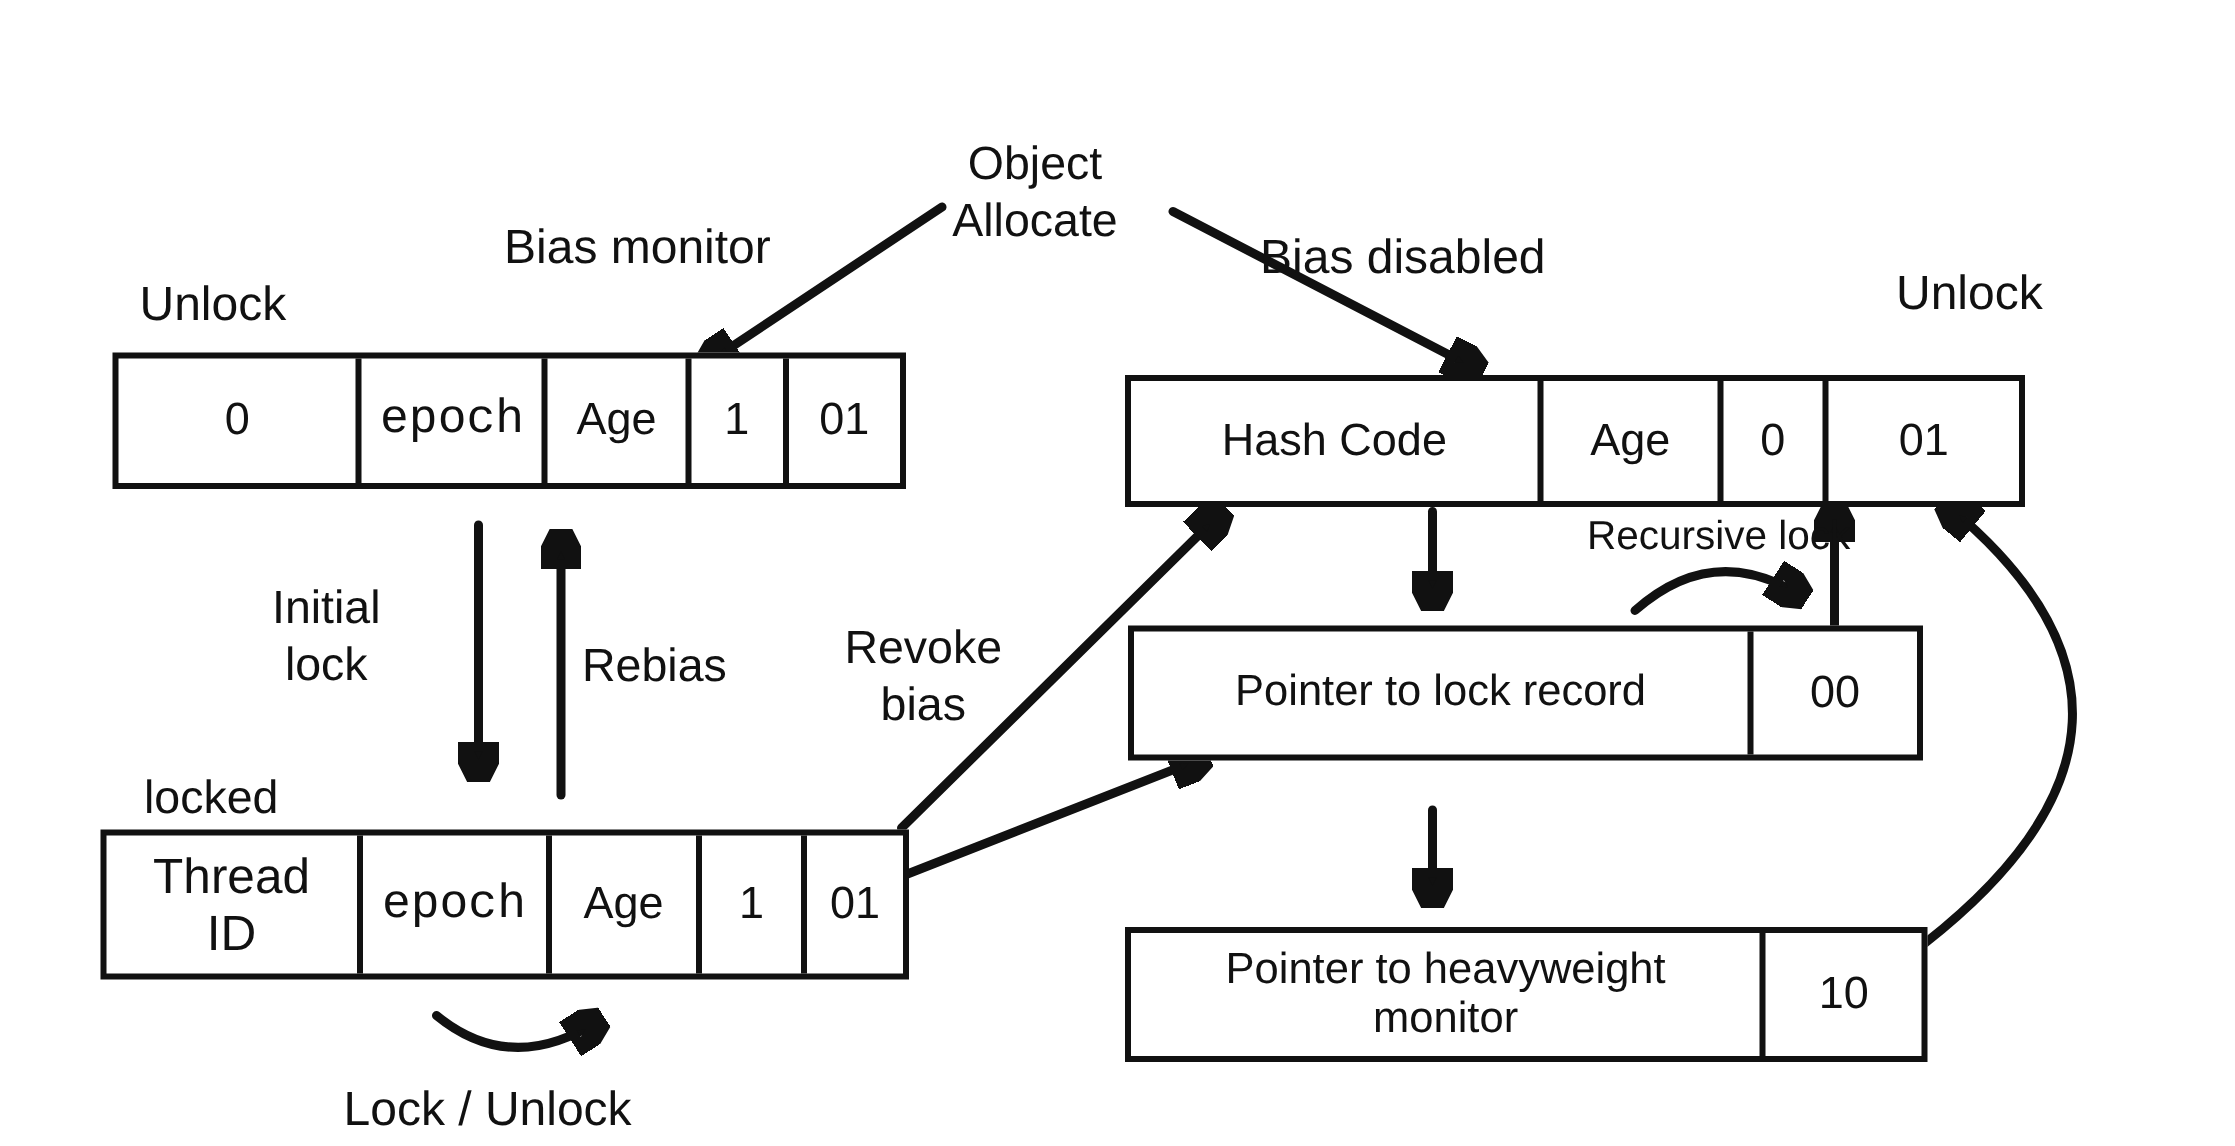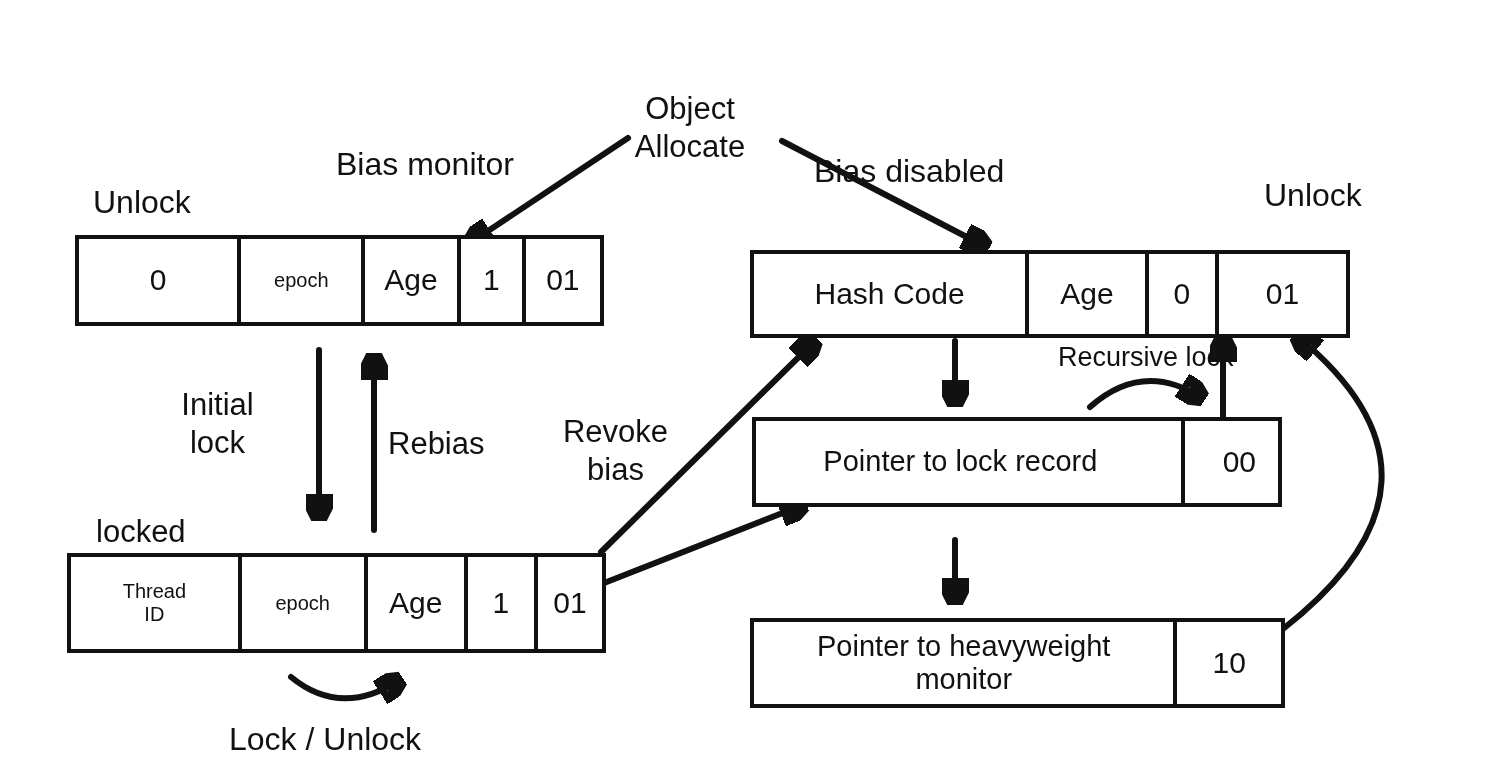--- a/index.html
+++ b/index.html
@@ -21,22 +21,22 @@
   .mwbox {
     position:absolute; display:flex; box-sizing:border-box;
     border:4px solid var(--ink); background:var(--bg);
   }
   .cell {
     box-sizing:border-box; display:flex; align-items:center; justify-content:center;
     border-left:4px solid var(--ink); text-align:center;
   }
   .cell:first-child { border-left:none; }
   .cell span { white-space:pre-line; line-height:1.15; font-size:30px; }
-  .cell.fs26 span { font-size:20px; }
-  .cell.fs28 span { font-size:20px; }
+  .cell.fs26 span { font-size:33px; }
+  .cell.fs28 span { font-size:32px;font-family:Liberation Mono, monospace; }
   .cell.fs29 span { font-size:29px; }
 </style>
 </head>
 <body>
 
 <div class="canvas">
 
   <svg class="arrows" width="1490" height="764" viewBox="0 0 1490 764" aria-hidden="true">
     <defs>
       <marker id="ah" viewBox="0 0 12 12" refX="10.5" refY="6" markerUnits="userSpaceOnUse" markerWidth="27" markerHeight="27" orient="auto">
@@ -53,21 +53,21 @@
     <path d="M955,540 L955,602" marker-end="url(#ah)"></path>
     <path d="M1223,417 L1223,338" marker-end="url(#ah)"></path>
     <path d="M1090,407 Q1143,360 1202,398" marker-end="url(#ah)"></path>
     <path d="M291,677 Q341,718 400,680" marker-end="url(#ah)"></path>
     <path d="M1283,629 Q1473,480 1297,336" marker-end="url(#ah)"></path>
   </svg>
 
   <div class="lbl center" style="left:585px; top:48px; width:210px;margin-top:42px;">Object
 Allocate</div>
   <div class="lbl fs32" style="left:336px; top:145px;">Bias monitor</div>
-  <div class="lbl fs32" style="left:814px; top:152px;">Bias disabled</div>
+  <div class="lbl fs32" style="left:840px; top:152px;">Bias disabled</div>
   <div class="lbl fs32" style="left:93px; top:183px;">Unlock</div>
   <div class="lbl fs32" style="left:1264px; top:176px;">Unlock</div>
   <div class="lbl center" style="left:155px; top:386px; width:125px;">Initial
 lock</div>
   <div class="lbl" style="left:388px; top:425px;">Rebias</div>
   <div class="lbl center" style="left:548px; top:413px; width:135px;">Revoke
 bias</div>
   <div class="lbl" style="left:96px; top:513px;">locked</div>
   <div class="lbl fs32" style="left:229px; top:720px;">Lock / Unlock</div>
   <div class="lbl fs27" style="left:1010px; top:341px;">Recursive lock</div>
@@ -117,21 +117,21 @@
         <span>Age</span>
       </div>
     <div class="cell" style="flex:0 0 11.9%;">
         <span>0</span>
       </div>
     <div class="cell" style="flex:0 0 22.1%;">
         <span>01</span>
       </div>
   </div>
 
-  <div class="mwbox" style="left:752px; top:417px; width:530px; height:90px;gap:16px;">
+  <div class="mwbox" style="left:752px; top:417px; width:530px; height:90px;">
     <div class="cell fs29" style="flex:0 0 78.3%;">
         <span>Pointer to lock record</span>
       </div>
     <div class="cell" style="flex:0 0 21.7%;">
         <span>00</span>
       </div>
   </div>
 
   <div class="mwbox" style="left:750px; top:618px; width:535px; height:90px;">
     <div class="cell fs29" style="flex:0 0 79.6%;">

